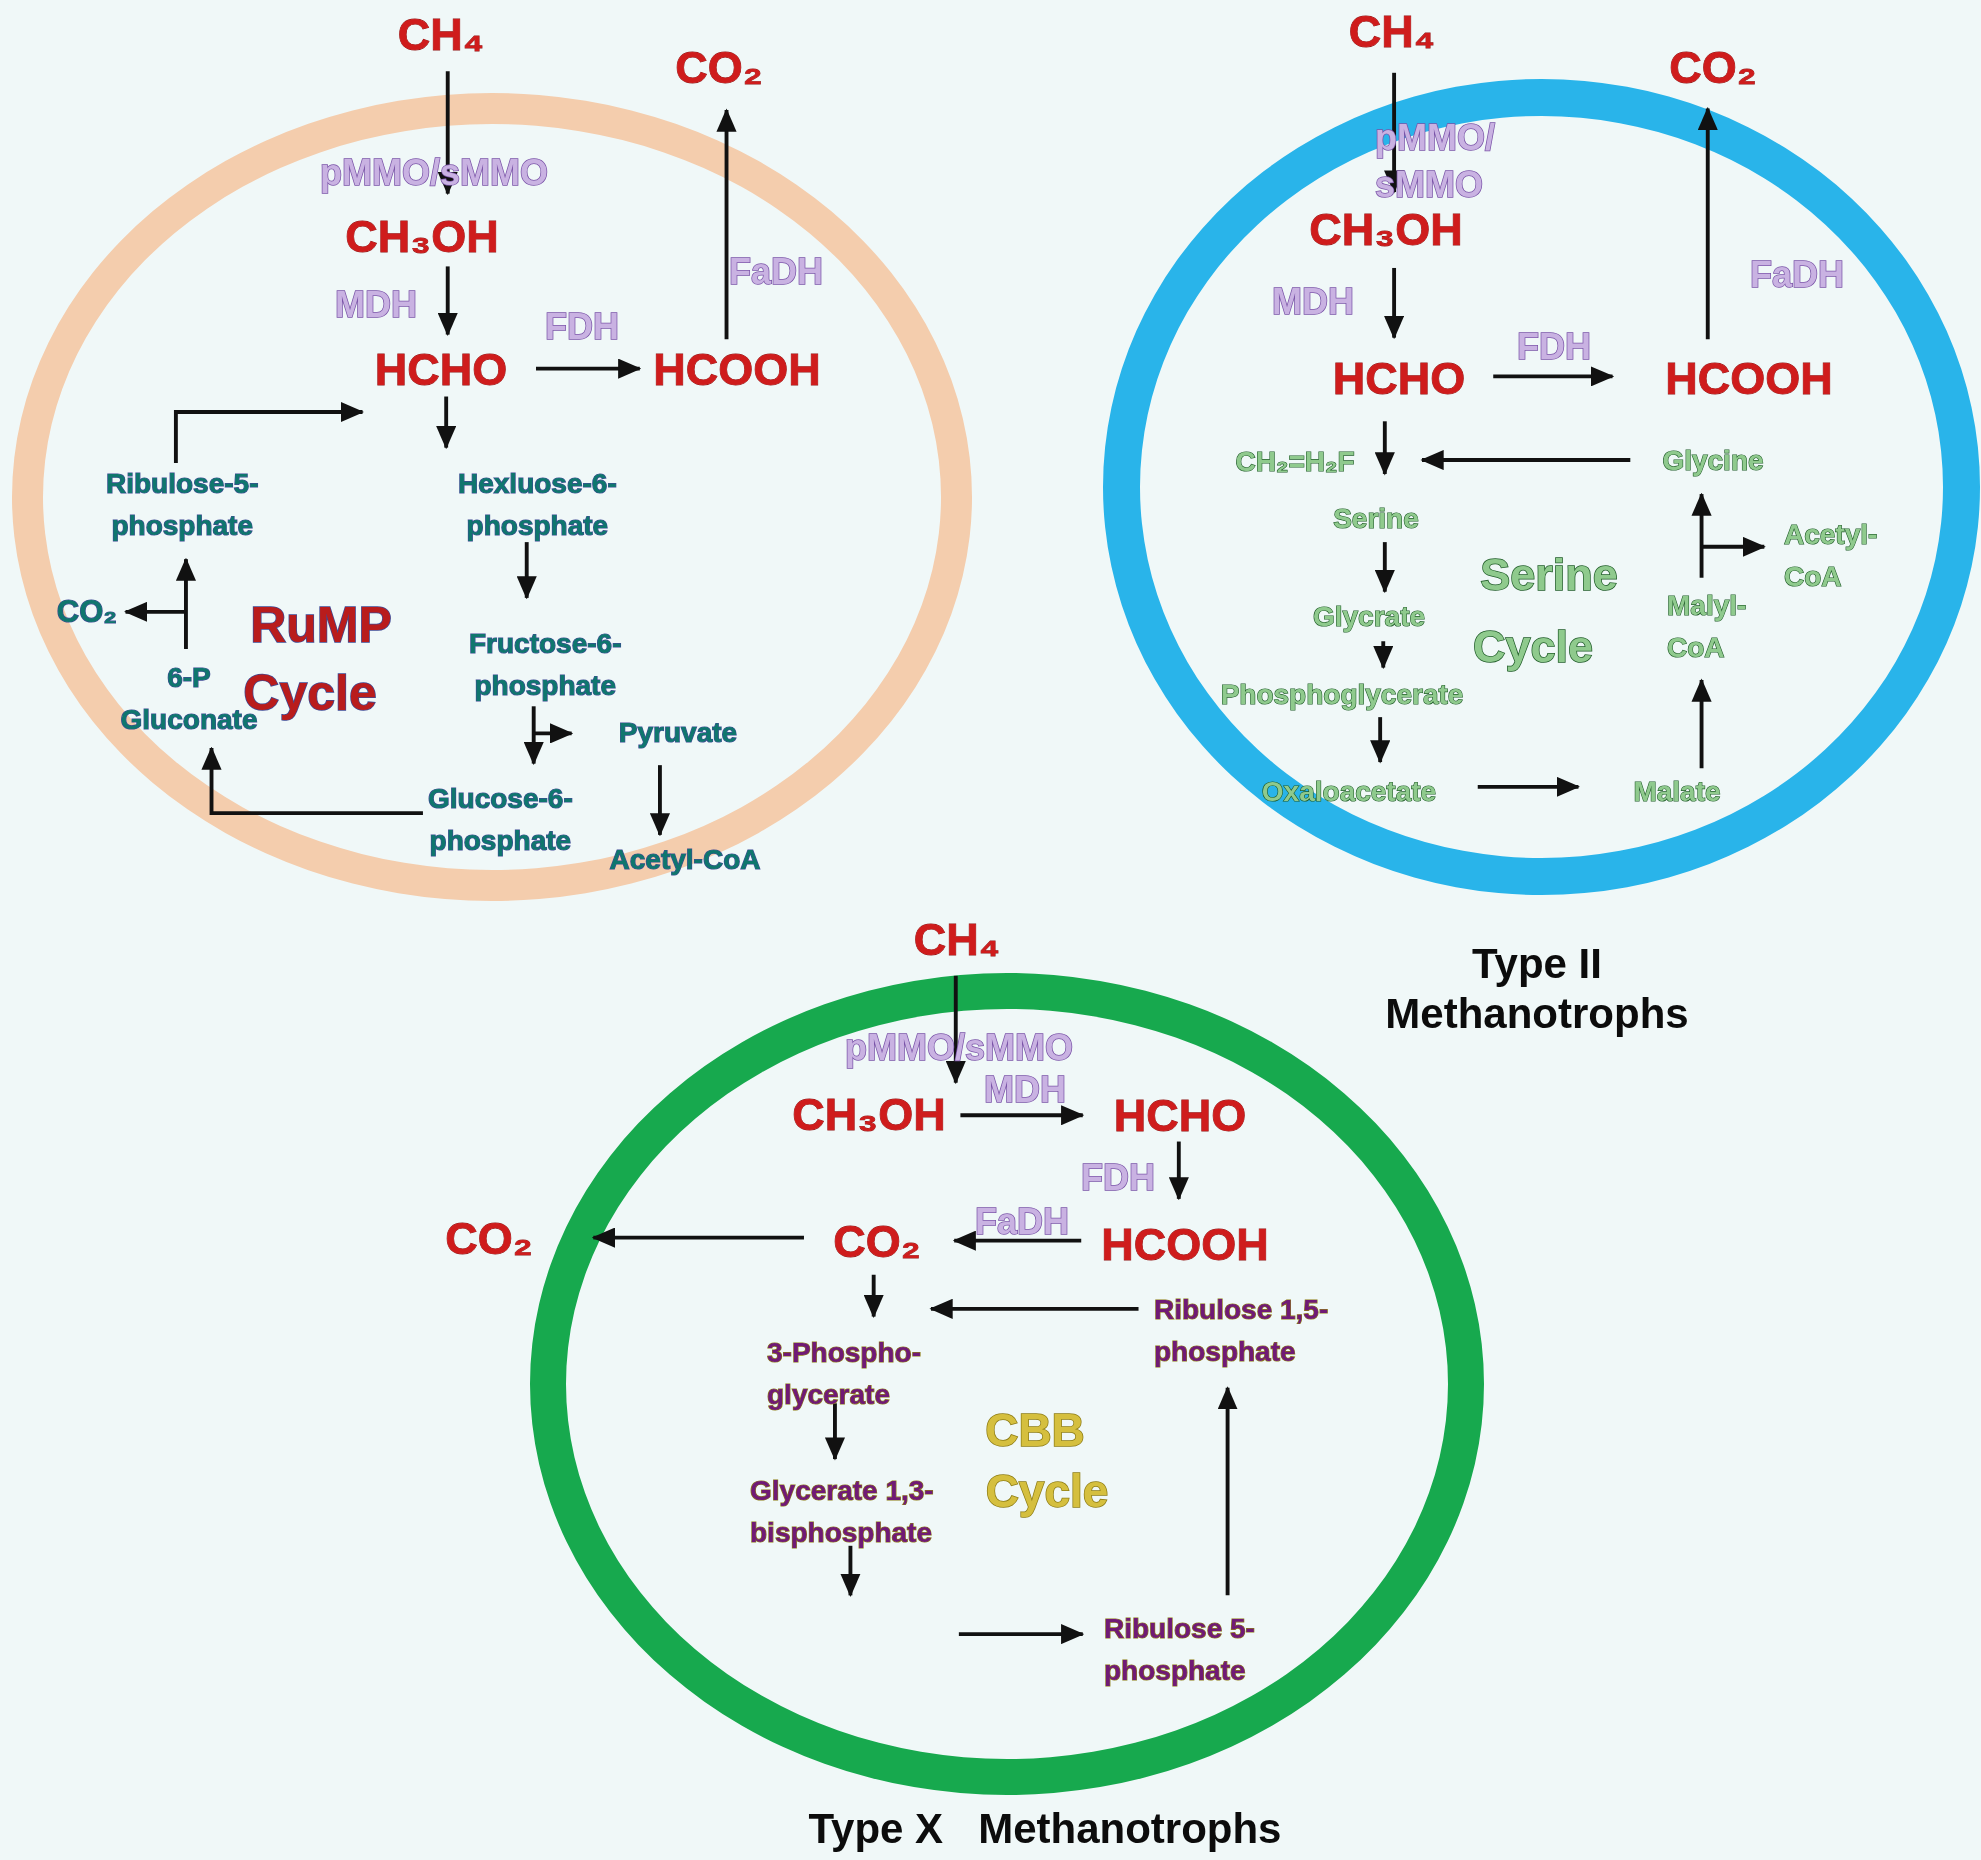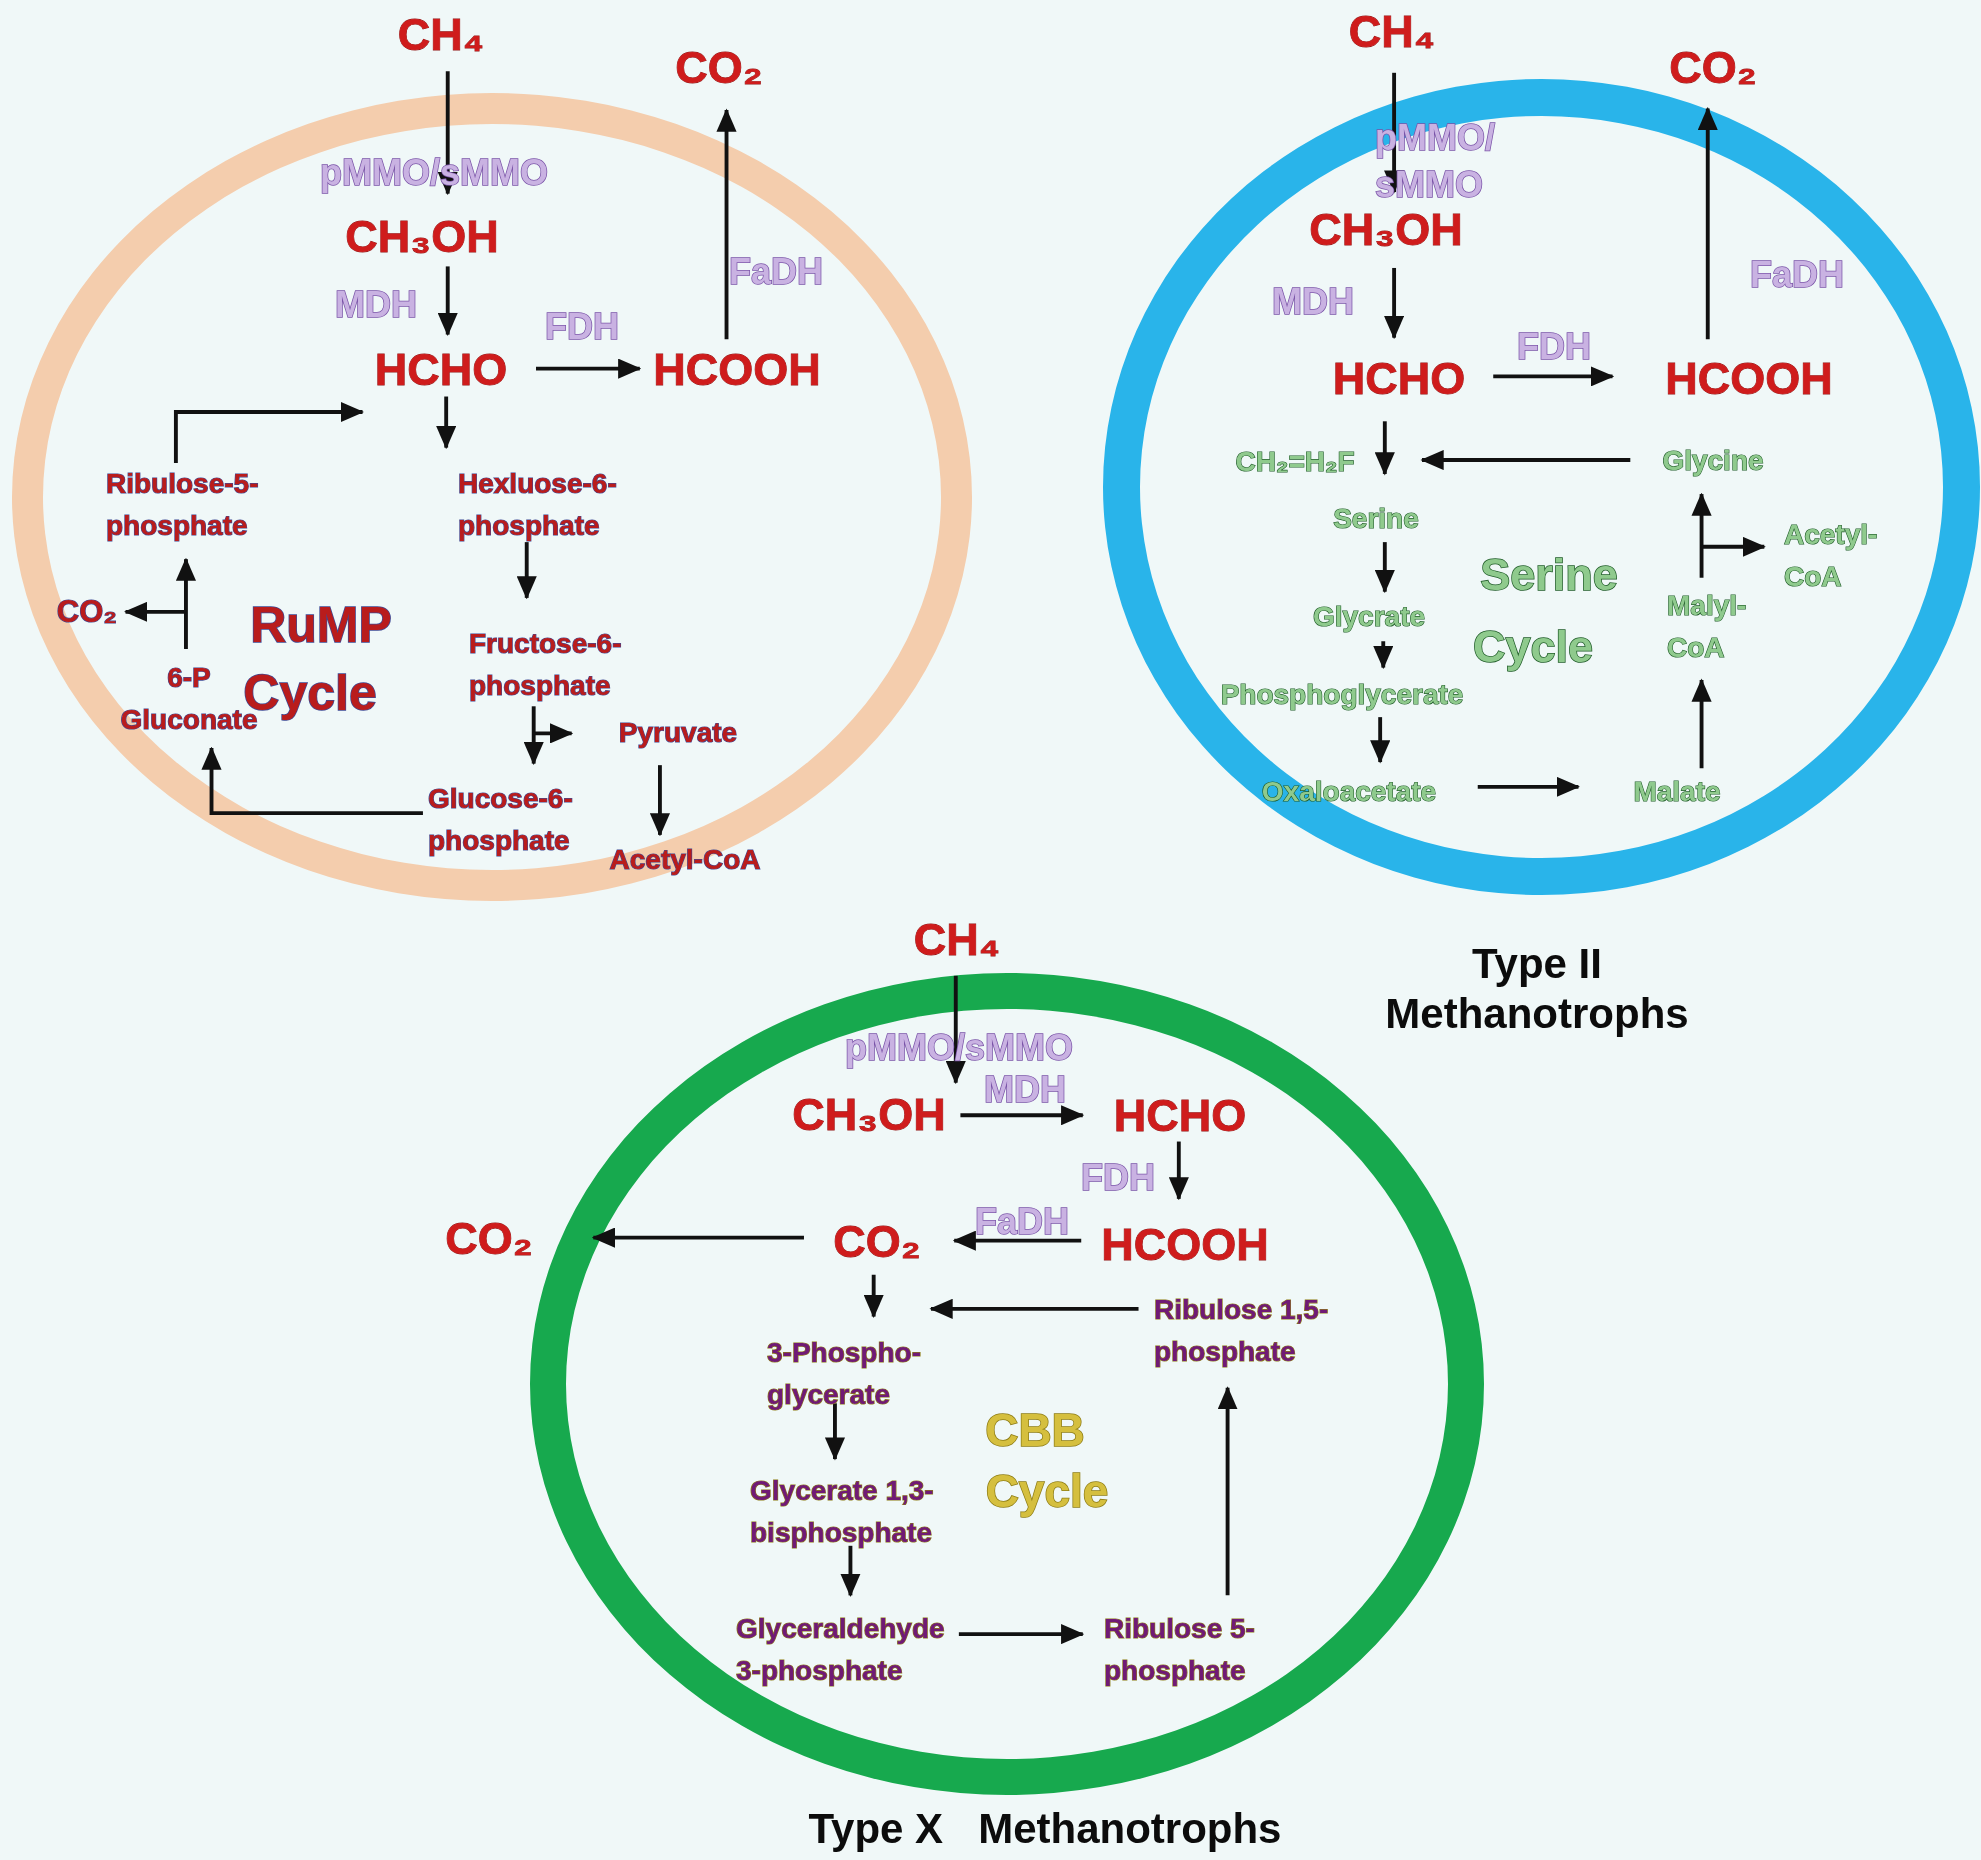--- a/index.html
+++ b/index.html
@@ -13,21 +13,21 @@
   .ring-blue{left:1103px;top:79px;width:877px;height:816px;border:37px solid #29b4ea;}
   .ring-green{left:530px;top:973px;width:954px;height:822px;border:36px solid #17a94e;}
   svg.arrows{position:absolute;left:0;top:0;z-index:5;}
   .node{
     position:absolute;font-weight:bold;white-space:pre-wrap;
     line-height:1.5;z-index:10;
   }
   .ctr{transform:translateX(-50%);text-align:center;}
   .red{font-size:45px;color:#cf1c1c;-webkit-text-stroke:0.8px #8f1414;paint-order:stroke fill;line-height:1.15;}
   .enz{font-size:36px;color:#c9b2e2;-webkit-text-stroke:1.5px #7a54a8;paint-order:stroke fill;line-height:1.3;}
-  .slate{font-size:28px;color:#b91c1c;-webkit-text-stroke:1.2px #3f4a94;paint-order:stroke fill;}
+  .slate{font-size:28px;color:#0f766e;-webkit-text-stroke:1.2px #3f4a94;paint-order:stroke fill;text-align:center;}
   .slate-big{font-size:50px;color:#b91c1c;-webkit-text-stroke:1.5px #3f4a94;paint-order:stroke fill;line-height:1.2;}
   .grn{font-size:28px;color:#8fca8d;-webkit-text-stroke:1.2px #1f5c28;paint-order:stroke fill;}
   .grn-big{font-size:45px;color:#8fca8d;-webkit-text-stroke:1.5px #1f5c28;paint-order:stroke fill;line-height:1.2;}
   .gold{font-size:28px;color:#701a75;-webkit-text-stroke:1.2px #8e7d16;paint-order:stroke fill;}
   .gold-big{font-size:46px;color:#d5bf3e;-webkit-text-stroke:1.5px #8e7d16;paint-order:stroke fill;line-height:1.2;text-align:right;}
   .title{font-size:42px;color:#0c0c0c;line-height:1.2;}
 </style>
 </head>
 <body>
 
@@ -148,20 +148,18 @@
   <div class="node ctr red" style="left:877px;top:1216px">CO₂</div>
   <div class="node ctr red" style="left:489px;top:1213px">CO₂</div>
   <div class="node gold" style="left:1154px;top:1289px">Ribulose 1,5-
 phosphate</div>
   <div class="node gold" style="left:767px;top:1332px">3-Phospho-
 glycerate</div>
   <div class="node ctr gold-big" style="left:1035px;top:1403px">CBB</div>
   <div class="node ctr gold-big" style="left:1047px;top:1464px">Cycle</div>
   <div class="node gold" style="left:750px;top:1470px">Glycerate 1,3-
 bisphosphate</div>
-  <div class="node gold" style="left:736px;top:1608px">Glyceraldehyde
-3-phosphate</div>
   <div class="node gold" style="left:1104px;top:1608px">Ribulose 5-
 phosphate</div>
   <div class="node ctr title" style="left:1045px;top:1804px">Type X   Methanotrophs</div>
 
 </div>
 
 
 </body></html>

